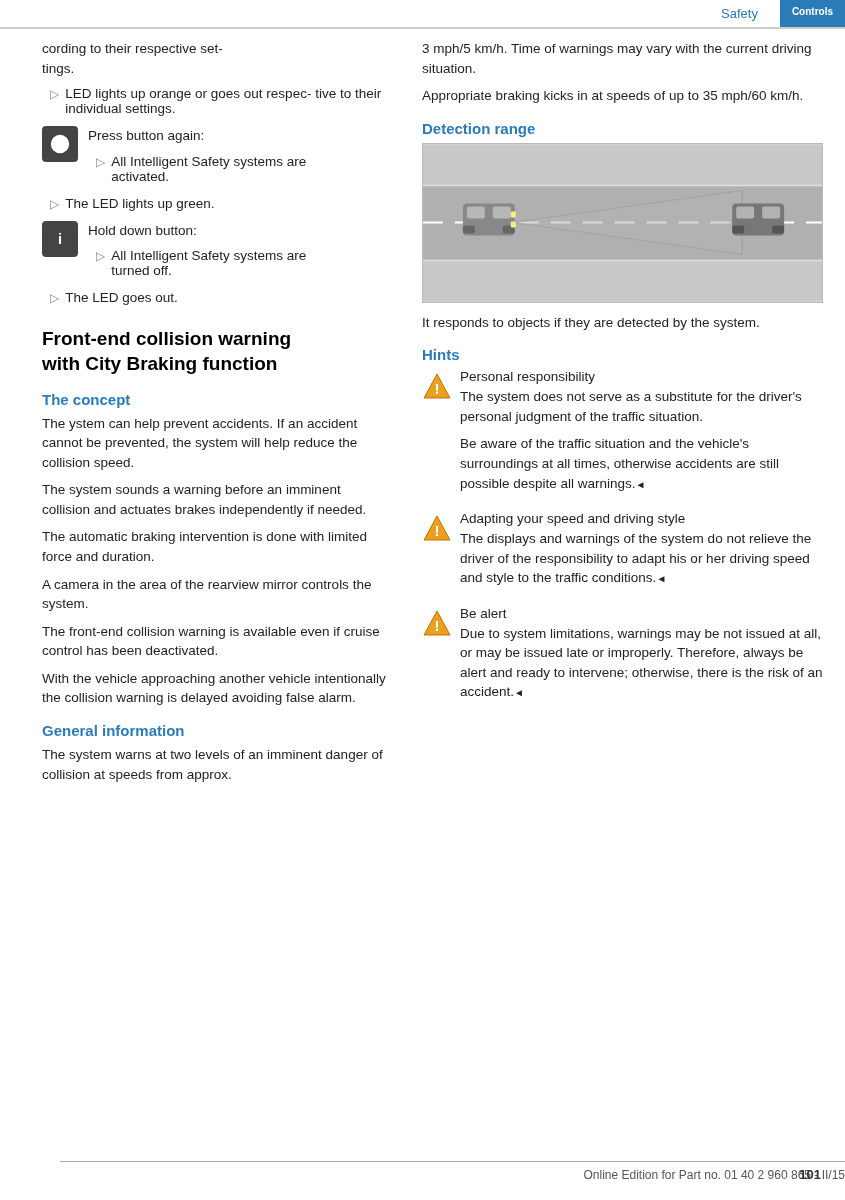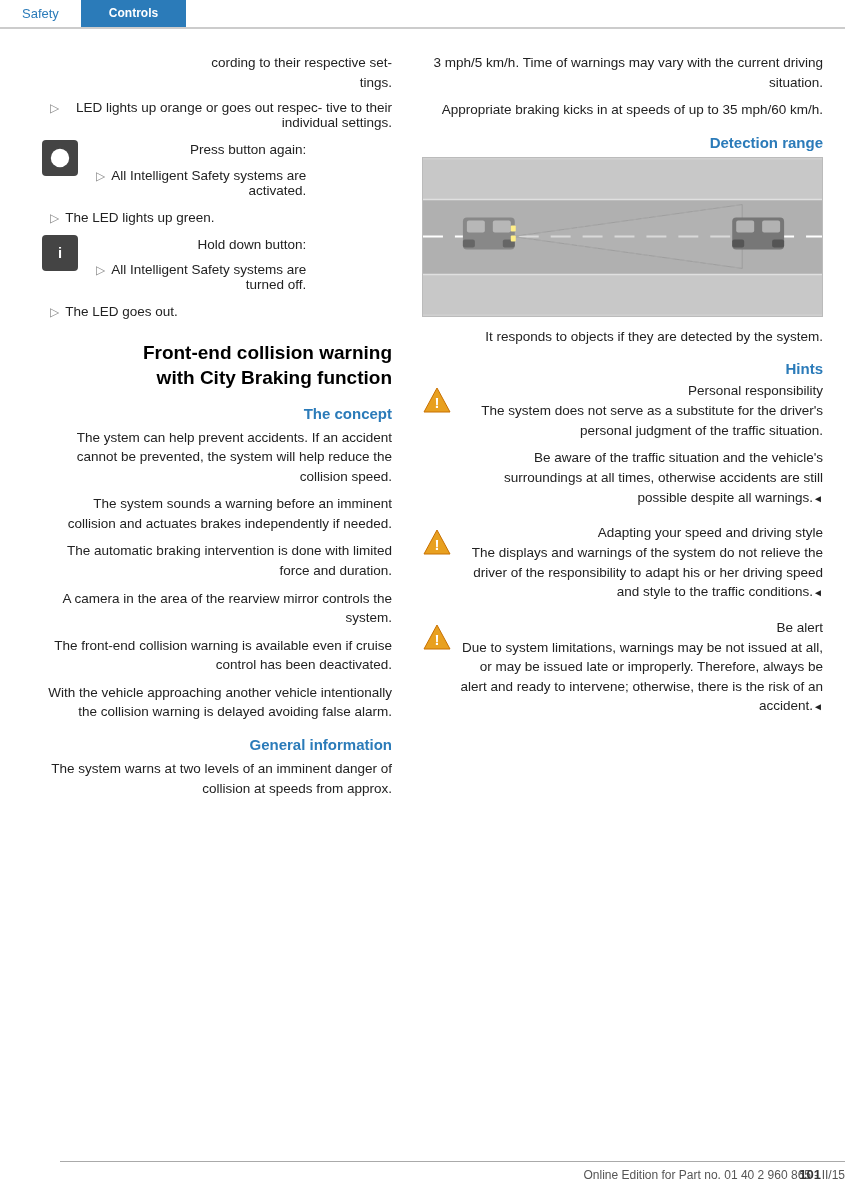--- a/index.html
+++ b/index.html
@@ -9,42 +9,42 @@
       font-family: Arial, Helvetica, sans-serif;
       font-size: 13.5px;
       color: #222;
       background: #fff;
       position: relative;
     }
 
     
     .header-tabs {
       display: flex;
+      justify-content: flex-end;
       border-bottom: 2px solid #ccc;
       margin-bottom: 0;
     }
     .tab-safety {
       padding: 6px 22px;
       font-size: 13px;
       color: #2b7bb9;
       background: #fff;
       border: none;
     }
     .tab-controls {
-      padding: 6px 28px;
-      font-size: 12px;
+      padding: 6px 12px;
+      font-size: 10px;
       color: #fff;
       background: #2b7bb9;
       font-weight: bold;
     }
 
     .page-content {
       display: flex;
-      padding: 24px 0 0 0;
-      text-align: right;
+      padding: 10px 0 0 0;
     }
 
     .left-col {
       width: 410px;
       padding: 0 18px 0 42px;
     }
 
     .right-col {
       width: 435px;
       padding: 0 22px 0 12px;

